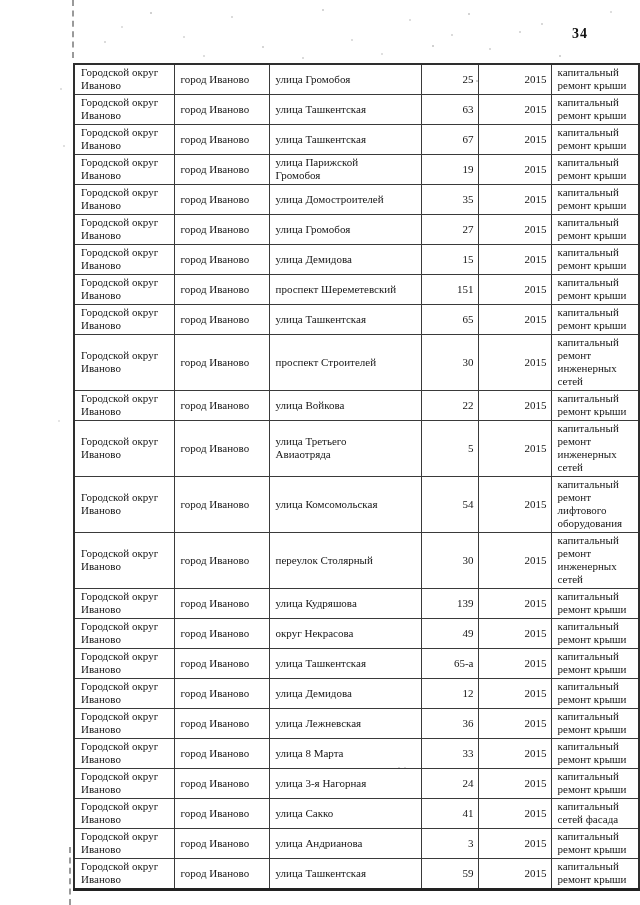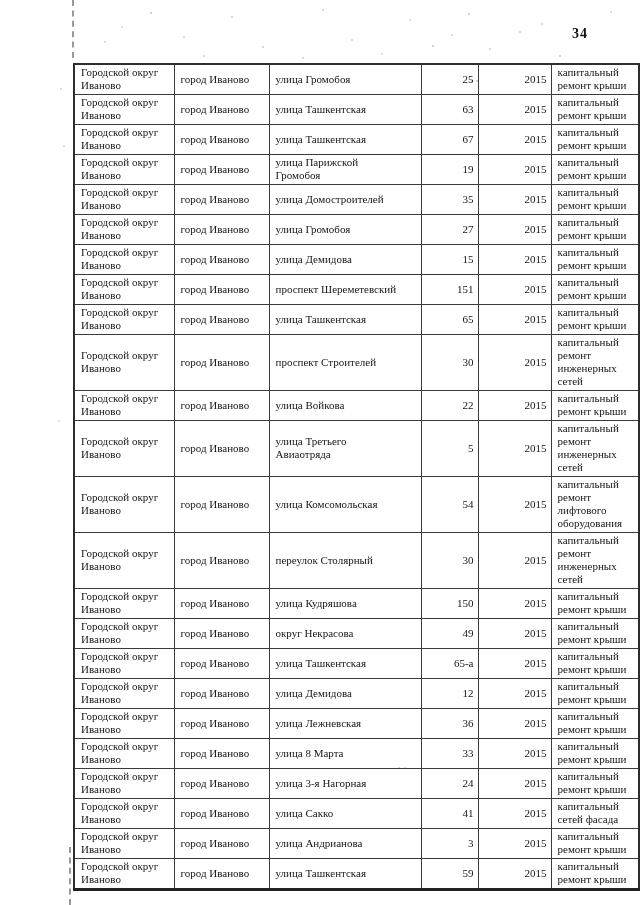--- a/index.html
+++ b/index.html
@@ -238,21 +238,21 @@
         <td class="c-city">город Иваново</td>
         <td class="c-street">переулок Столярный</td>
         <td class="c-house">30</td>
         <td class="c-year">2015</td>
         <td class="c-work">капитальный ремонт инженерных сетей</td>
       </tr>
       <tr>
         <td class="c-district">Городской округ Иваново</td>
         <td class="c-city">город Иваново</td>
         <td class="c-street">улица Кудряшова</td>
-        <td class="c-house">150</td>
+        <td class="c-house">139</td>
         <td class="c-year">2015</td>
         <td class="c-work">капитальный ремонт крыши</td>
       </tr>
       <tr>
         <td class="c-district">Городской округ Иваново</td>
         <td class="c-city">город Иваново</td>
         <td class="c-street">округ Некрасова</td>
         <td class="c-house">49</td>
         <td class="c-year">2015</td>
         <td class="c-work">капитальный ремонт крыши</td>

